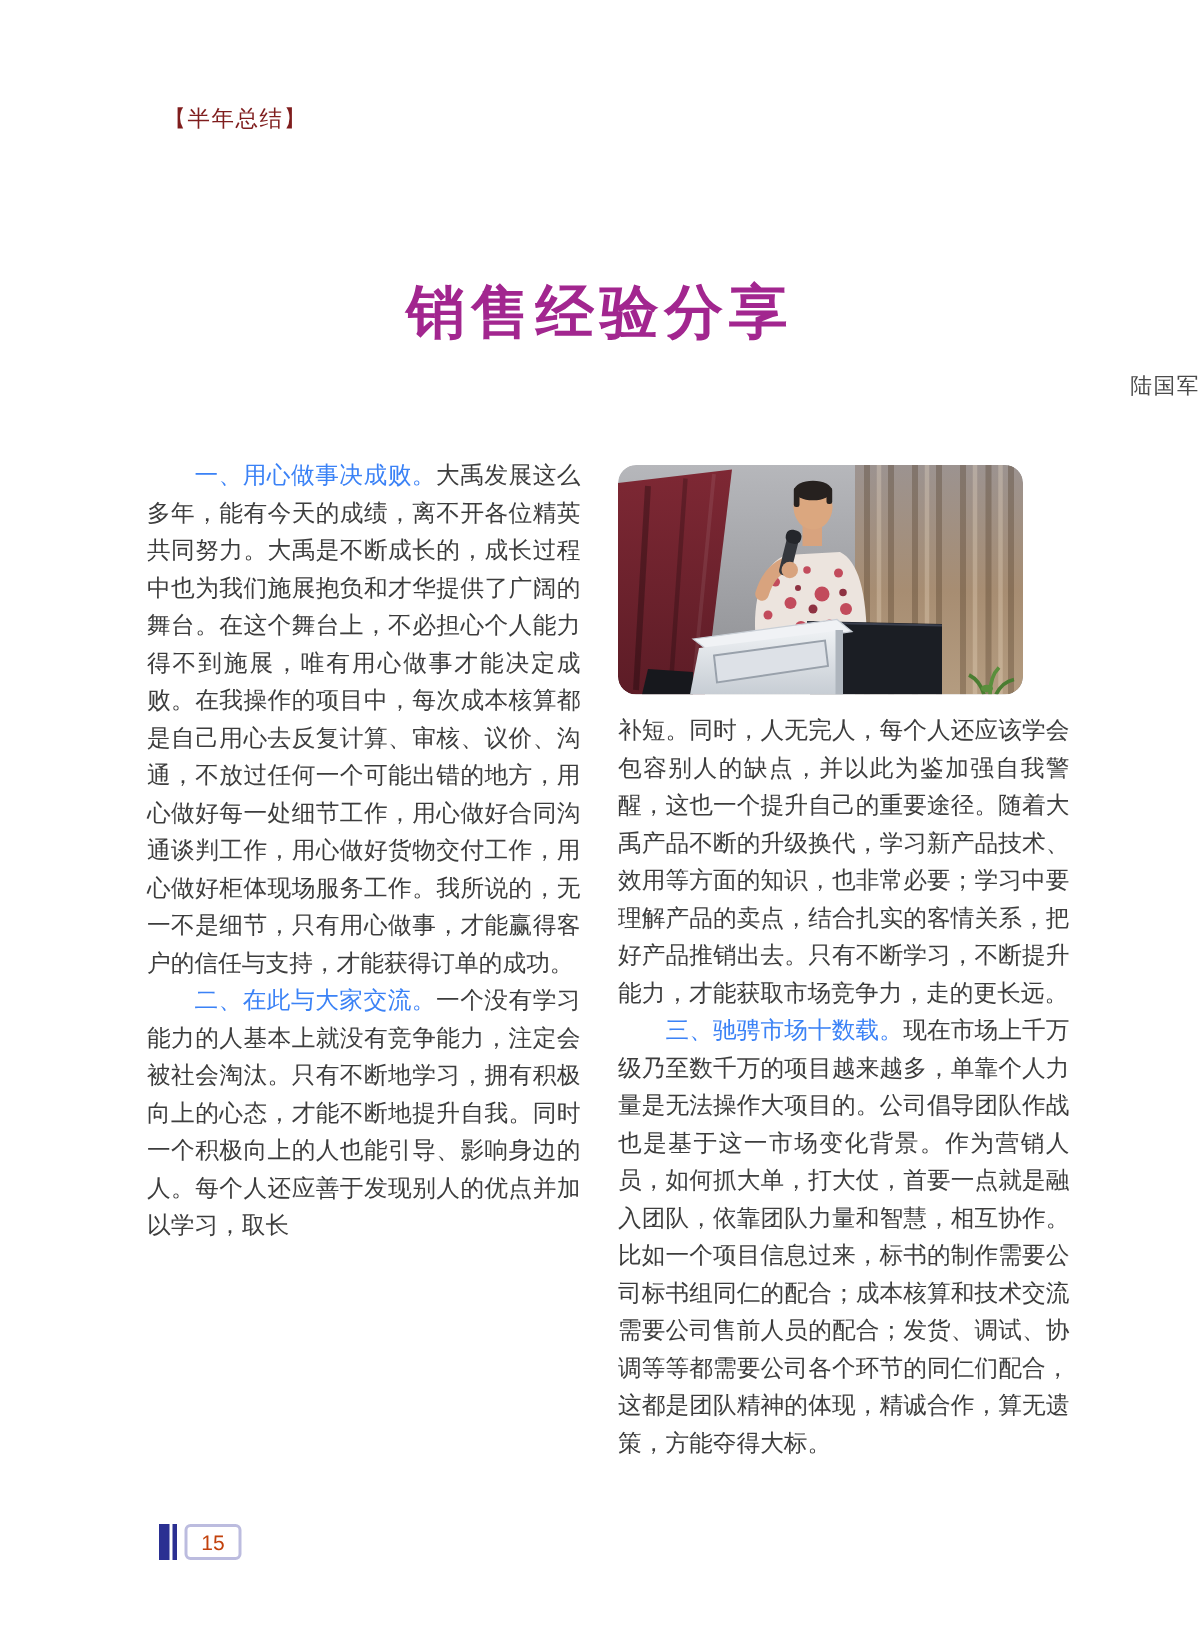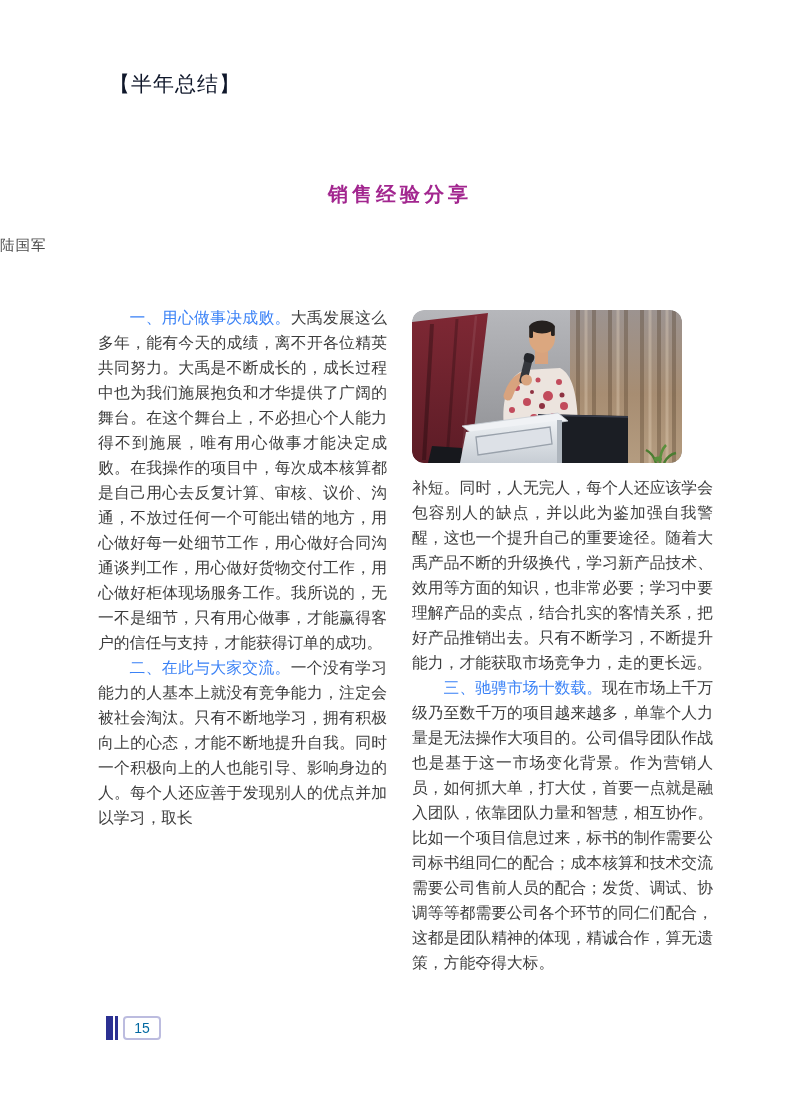--- a/index.html
+++ b/index.html
@@ -8,42 +8,42 @@
     font-family:"Liberation Sans","DejaVu Sans",sans-serif;
     color:#3d3d3d;overflow:hidden;
   }
   
   .header{position:absolute;left:95px;top:70px;display:flex;align-items:flex-end;}
   .logo{display:flex;align-items:flex-start;}
   .logo-mark{width:30px;height:36px;margin-top:2px;}
   .logo-names{margin-left:4px;}
   .logo-cn{font-size:20px;font-weight:900;color:#2b3092;letter-spacing:2px;line-height:1;transform:scaleX(1.08);transform-origin:left;}
   .logo-en{font-size:8px;font-weight:bold;color:#2b3092;letter-spacing:2.1px;margin-top:3px;white-space:nowrap;}
-  .section-tag{font-size:21px;color:#0f172a;margin-left:14px;padding-bottom:1px;letter-spacing:1px;white-space:nowrap;}
+  .section-tag{font-size:15px;color:#7f1d1d;margin-left:14px;padding-bottom:1px;letter-spacing:1px;white-space:nowrap;}
   
   .title{position:absolute;left:0;top:181px;width:800px;text-align:center;
-    font-size:20px;font-weight:bold;color:#a2268f;letter-spacing:4px;}
-  .author{position:absolute;left:0;top:236px;width:800px;text-align:left;
+    font-size:39px;font-weight:bold;color:#a2268f;letter-spacing:4px;}
+  .author{position:absolute;left:0;top:248px;width:800px;text-align:right;
     font-size:14.5px;color:#4a4a4a;letter-spacing:1px;}
   
   .content{position:absolute;left:98px;top:305px;width:620px;display:flex;}
   .col{font-size:15.8px;line-height:25px;text-align:justify;color:#3d3d3d;}
   .col-left{width:289px;}
   .col-right{width:301px;margin-left:25px;}
   .col p{margin:0;}
   .indent{text-indent:2em;}
   .lead{font-weight:normal;color:#3b82f6;}
   
   .photo{width:270px;height:153px;border-radius:12px;overflow:hidden;margin:5px 0 12px 0;display:block;}
   
   .footer{position:absolute;left:106px;top:1016px;height:24px;display:flex;align-items:center;}
   .bar-thick{width:7px;height:24px;background:#2b3092;}
   .bar-thin{width:3px;height:24px;background:#2b3092;margin-left:2px;}
   .page-box{margin-left:5px;width:34px;height:20px;border:2px solid #bcbcdf;border-radius:4px;
-    display:flex;align-items:center;justify-content:center;font-size:14px;color:#0369a1;background:#ffffff;}
+    display:flex;align-items:center;justify-content:center;font-size:14px;color:#c2410c;background:#ffffff;}
 </style>
 </head>
 <body>
 
 <div class="header">
   <div class="section-tag">【半年总结】</div>
 </div>
 
 <div class="title">销售经验分享</div>
 <div class="author">陆国军</div>

